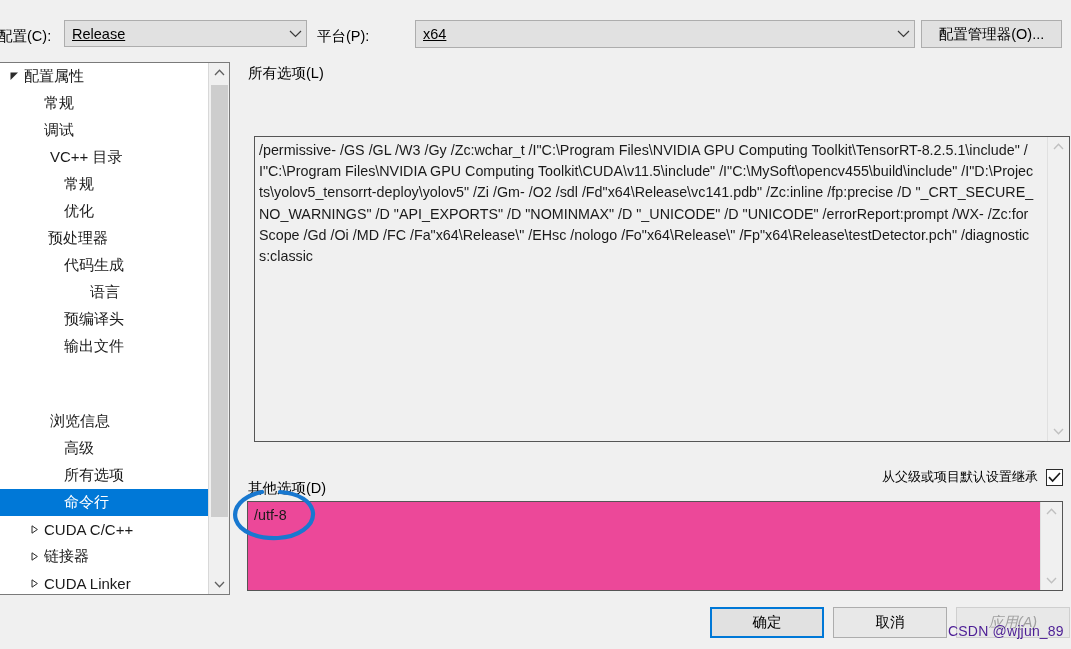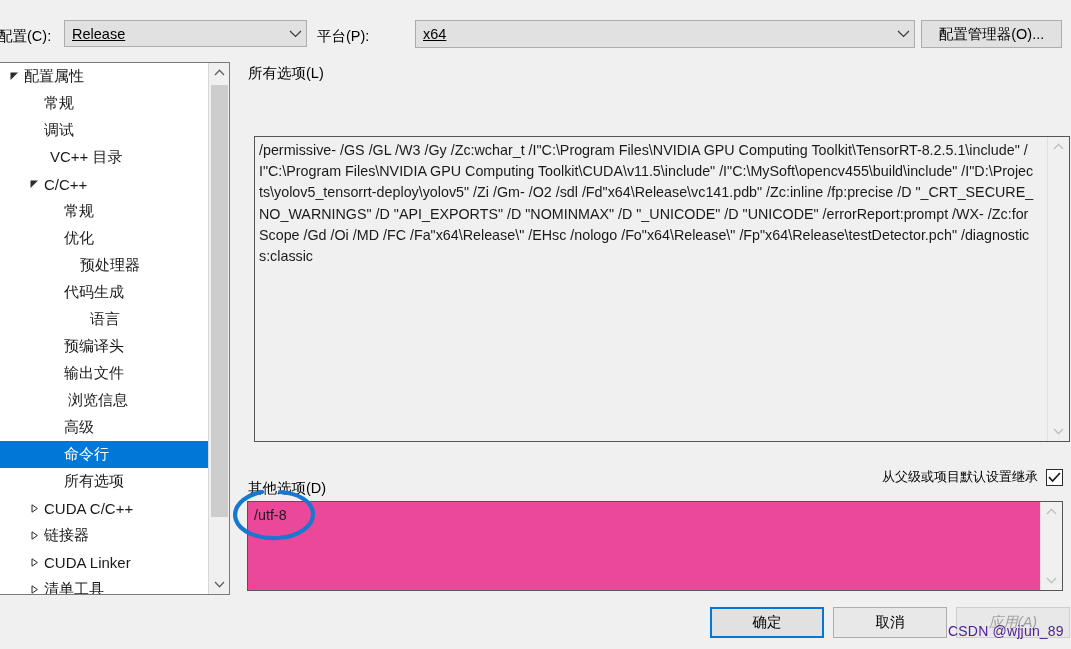--- a/index.html
+++ b/index.html
@@ -369,71 +369,63 @@
         <span class="tree-text">常规</span>
       </div>
       <div class="tree-row" style="padding-left: 26px;">
         <span class="tree-arrow"></span>
         <span class="tree-text">调试</span>
       </div>
       <div class="tree-row" style="padding-left: 32px;">
         <span class="tree-arrow"></span>
         <span class="tree-text">VC++ 目录</span>
       </div>
-      <div class="tree-row" style="padding-left: 26px;">
-        <span class="tree-arrow">
-          <svg width="9" height="9" viewBox="0 0 9 9">
-            <path d="M0.5 0.5 L8 0.5 L0.5 8 Z" fill="#2b2b2b"></path>
-          </svg>
-        </span>
-        <span class="tree-text">C/C++</span>
-      </div>
       <div class="tree-row" style="padding-left: 46px;">
         <span class="tree-arrow"></span>
         <span class="tree-text">常规</span>
       </div>
       <div class="tree-row" style="padding-left: 46px;">
         <span class="tree-arrow"></span>
         <span class="tree-text">优化</span>
       </div>
-      <div class="tree-row" style="padding-left: 62px;">
+      <div class="tree-row" style="padding-left: 30px;">
         <span class="tree-arrow"></span>
         <span class="tree-text">预处理器</span>
       </div>
       <div class="tree-row" style="padding-left: 46px;">
         <span class="tree-arrow"></span>
         <span class="tree-text">代码生成</span>
       </div>
       <div class="tree-row" style="padding-left: 72px;">
         <span class="tree-arrow"></span>
         <span class="tree-text">语言</span>
       </div>
       <div class="tree-row" style="padding-left: 46px;">
         <span class="tree-arrow"></span>
         <span class="tree-text">预编译头</span>
       </div>
       <div class="tree-row" style="padding-left: 46px;">
         <span class="tree-arrow"></span>
         <span class="tree-text">输出文件</span>
       </div>
-      <div class="tree-row" style="padding-left: 50px;">
+      <div class="tree-row" style="padding-left: 32px; margin-top: 48px;">
         <span class="tree-arrow"></span>
         <span class="tree-text">浏览信息</span>
       </div>
       <div class="tree-row" style="padding-left: 46px;">
         <span class="tree-arrow"></span>
         <span class="tree-text">高级</span>
       </div>
+      <div class="tree-row" style="padding-left: 46px;">
+        <span class="tree-arrow"></span>
+        <span class="tree-text">所有选项</span>
+      </div>
       <div class="tree-row selected" style="padding-left: 46px;">
         <span class="tree-arrow"></span>
         <span class="tree-text">命令行</span>
-      </div>
-      <div class="tree-row" style="padding-left: 46px;">
-        <span class="tree-arrow"></span>
-        <span class="tree-text">所有选项</span>
       </div>
       <div class="tree-row" style="padding-left: 26px;">
         <span class="tree-arrow">
           <svg width="9" height="9" viewBox="0 0 9 9">
             <path d="M2 0.8 L7.4 4.5 L2 8.2 Z" fill="none" stroke="#2b2b2b" stroke-width="1"></path>
           </svg>
         </span>
         <span class="tree-text">CUDA C/C++</span>
       </div>
       <div class="tree-row" style="padding-left: 26px;">

